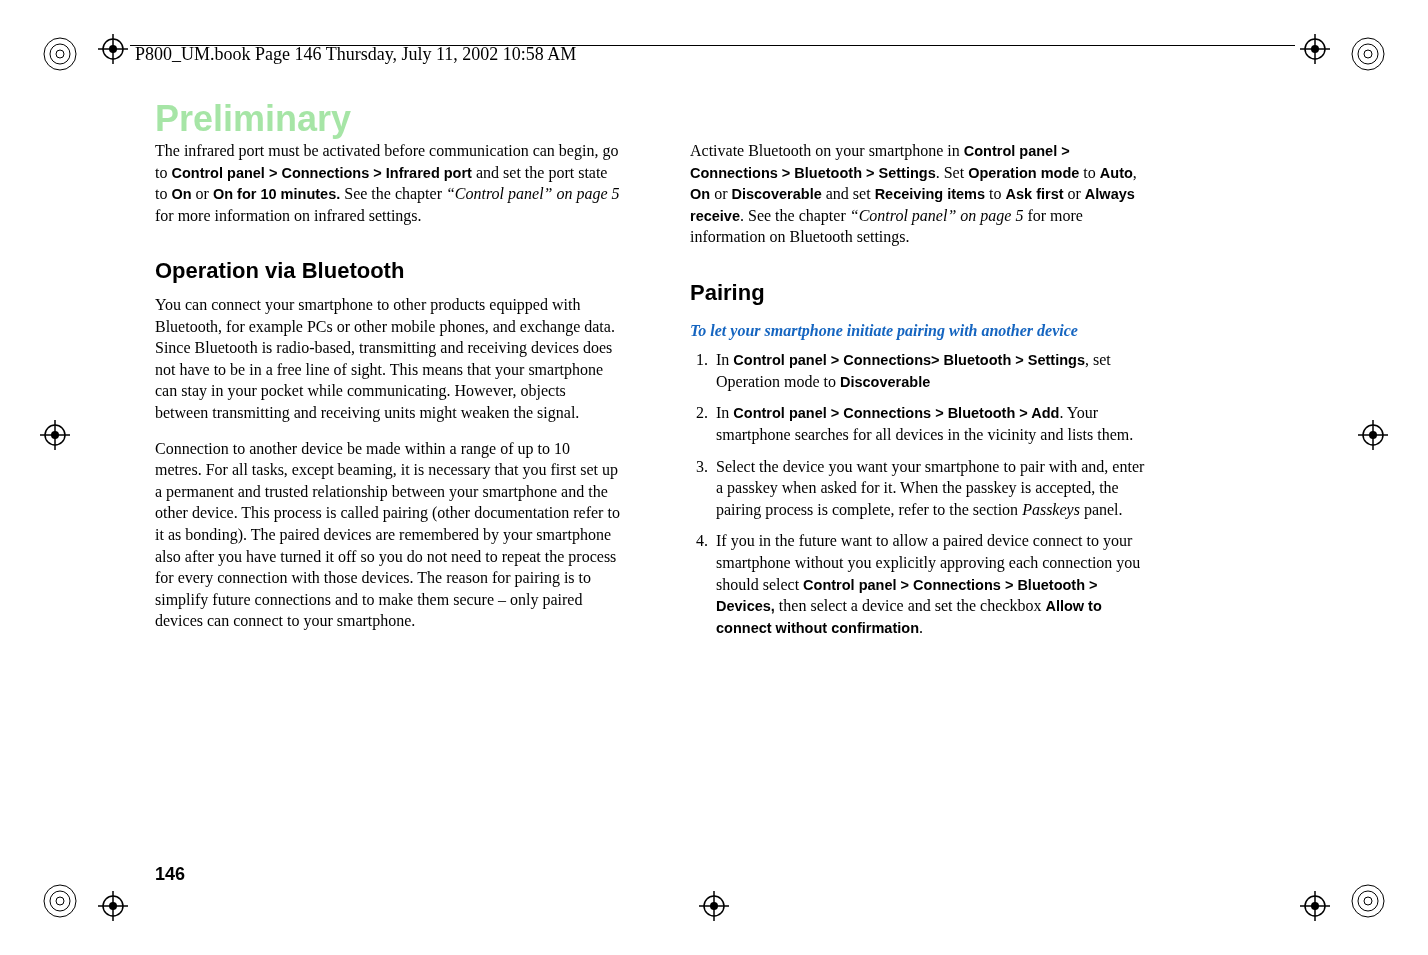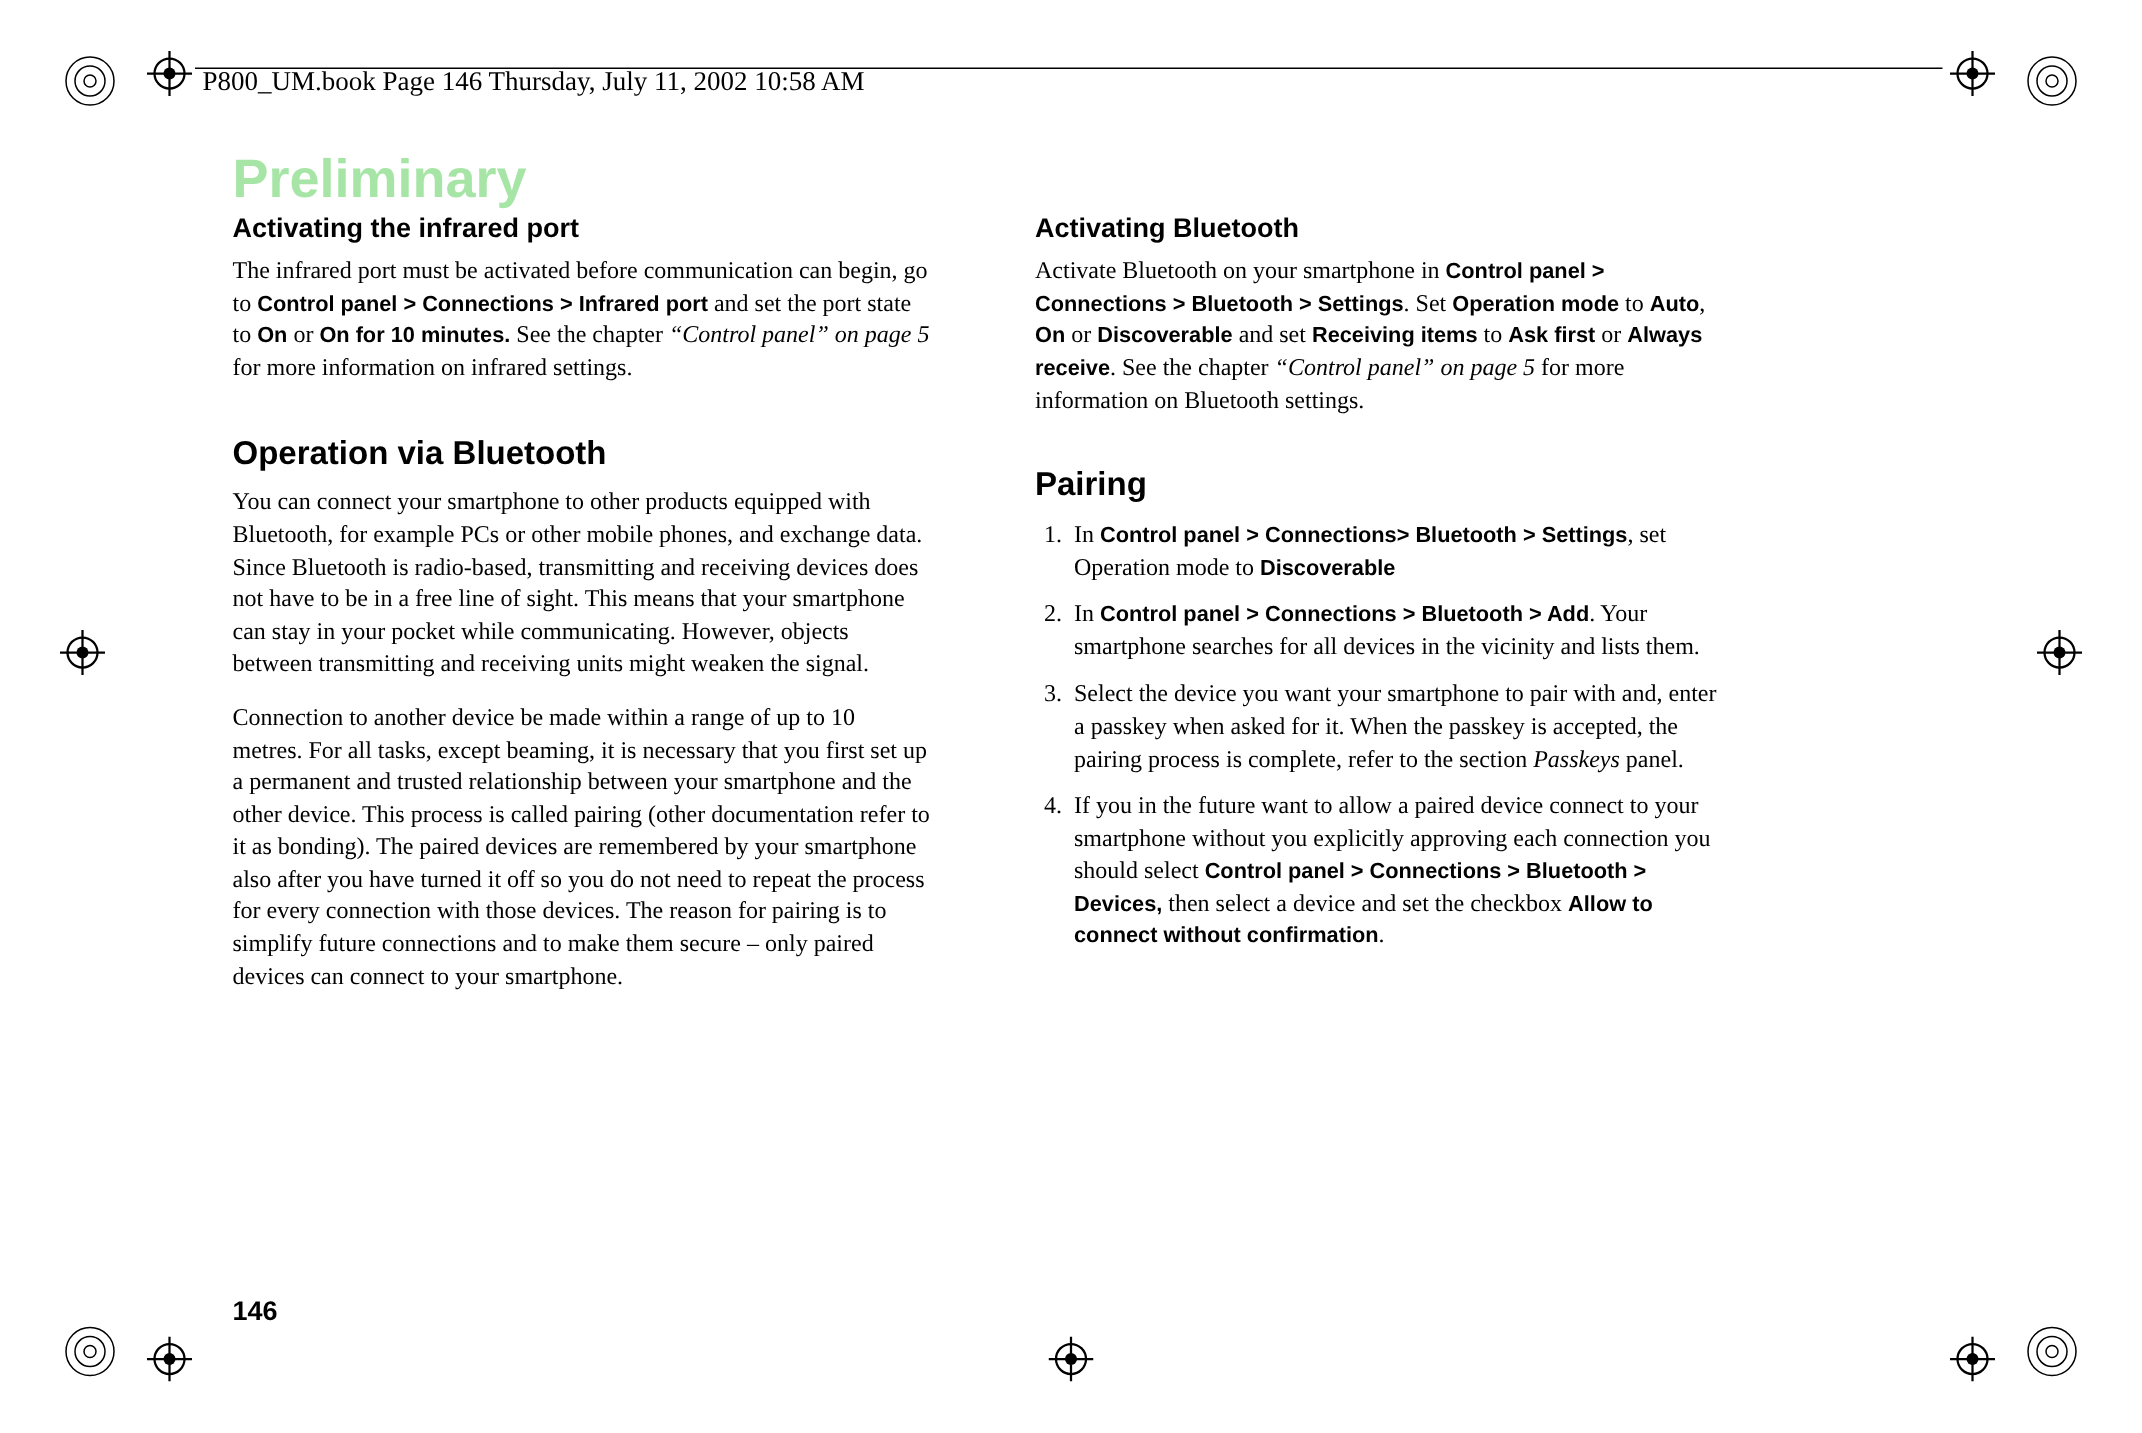--- a/index.html
+++ b/index.html
@@ -177,35 +177,34 @@
   </svg>
 
 <div class="header-line"></div>
 <div class="header-text">P800_UM.book  Page 146  Thursday, July 11, 2002  10:58 AM</div>
 
 <div class="watermark">Preliminary</div>
 
 <div class="page-container">
   <div class="columns">
     <div class="col">
-      <div class="h3">Activating the infrared port</div>
       <p>
         <span>The infrared port must be activated before communication can begin, go to </span><span class="bold-sans">Control panel &gt; Connections &gt; Infrared port</span><span> and set the port state to </span><span class="bold-sans">On</span><span> or </span><span class="bold-sans">On for 10 minutes.</span><span> See the chapter </span><span class="italic">“Control panel” on page 5</span><span> for more information on infrared settings.</span>
       </p>
       <div class="h2">Operation via Bluetooth</div>
       <p>You can connect your smartphone to other products equipped with Bluetooth, for example PCs or other mobile phones, and exchange data. Since Bluetooth is radio-based, transmitting and receiving devices does not have to be in a free line of sight. This means that your smartphone can stay in your pocket while communicating. However, objects between transmitting and receiving units might weaken the signal.</p>
       <p>Connection to another device be made within a range of up to 10 metres. For all tasks, except beaming, it is necessary that you first set up a permanent and trusted relationship between your smartphone and the other device. This process is called pairing (other documentation refer to it as bonding). The paired devices are remembered by your smartphone also after you have turned it off so you do not need to repeat the process for every connection with those devices. The reason for pairing is to simplify future connections and to make them secure – only paired devices can connect to your smartphone.</p>
     </div>
 
     <div class="col">
-      <div class="h3">Activating Bluetooth</div>
       <p>
         <span>Activate Bluetooth on your smartphone in </span><span class="bold-sans">Control panel &gt; Connections &gt; Bluetooth &gt; Settings</span><span>. Set </span><span class="bold-sans">Operation mode</span><span> to </span><span class="bold-sans">Auto</span><span>, </span><span class="bold-sans">On</span><span> or </span><span class="bold-sans">Discoverable</span><span> and set </span><span class="bold-sans">Receiving items</span><span> to </span><span class="bold-sans">Ask first</span><span> or </span><span class="bold-sans">Always receive</span><span>. See the chapter </span><span class="italic">“Control panel” on page 5</span><span> for more information on Bluetooth settings.</span>
       </p>
       <div class="h2">Pairing</div>
+      <div class="h4">To let your smartphone initiate pairing with another device</div>
       <ol>
         <li>
           <span>In </span><span class="bold-sans">Control panel &gt; Connections&gt; Bluetooth &gt; Settings</span><span>, set Operation mode to </span><span class="bold-sans">Discoverable</span>
         </li>
         <li>
           <span>In </span><span class="bold-sans">Control panel &gt; Connections &gt; Bluetooth &gt; Add</span><span>. Your smartphone searches for all devices in the vicinity and lists them.</span>
         </li>
         <li>
           <span>Select the device you want your smartphone to pair with and, enter a passkey when asked for it. When the passkey is accepted, the pairing process is complete, refer to the section </span><span class="italic">Passkeys</span><span> panel.</span>
         </li>

